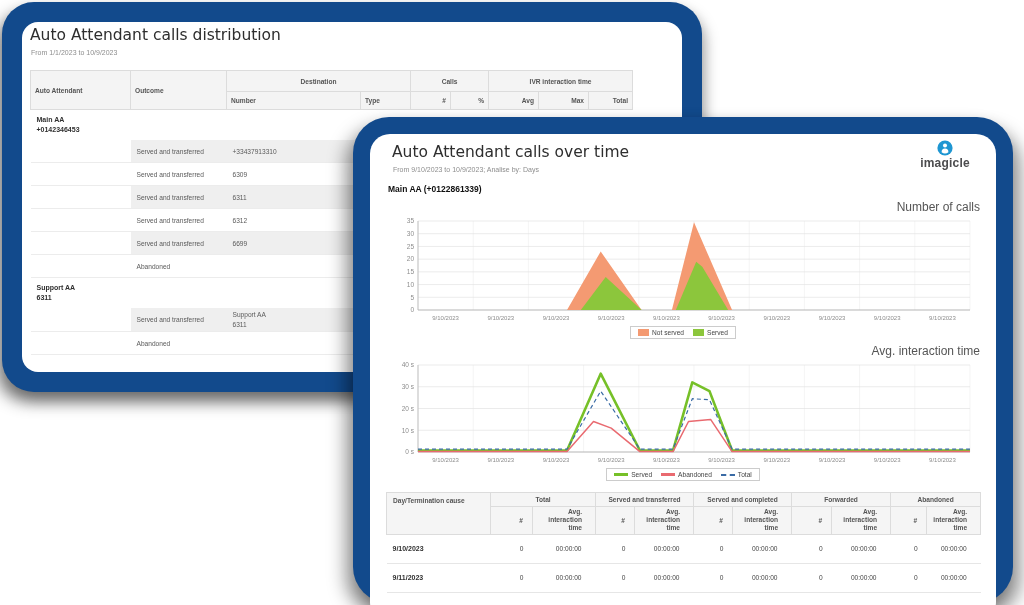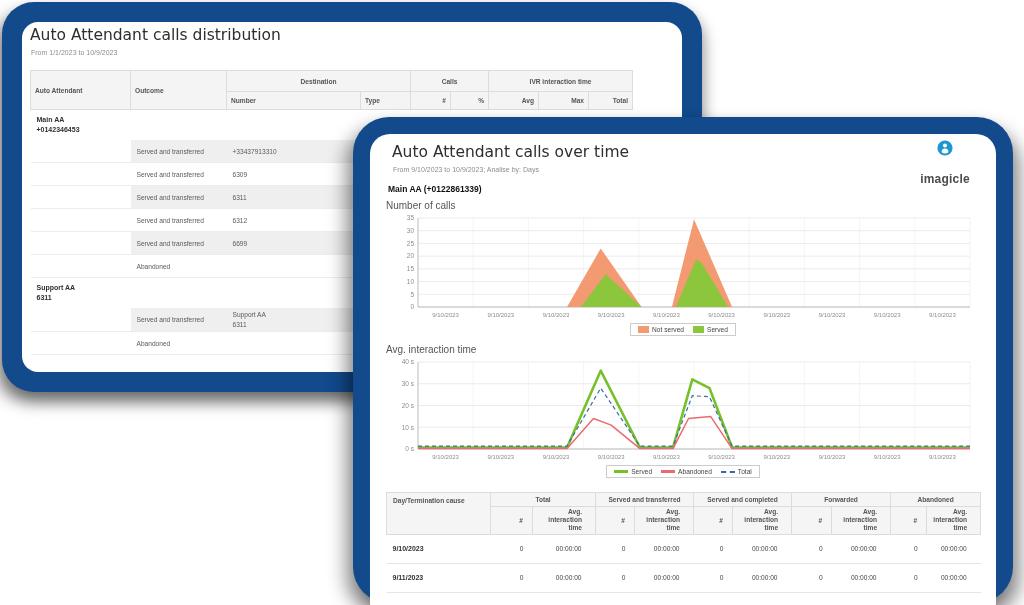--- a/index.html
+++ b/index.html
@@ -26,27 +26,27 @@
   .th-left{text-align:left;}.th-center{text-align:center;}.th-right{text-align:right;}
   #bw-table tbody td{border-bottom:1px solid #ececec;color:#5a5a5a;padding:2px 6px;height:18px;vertical-align:middle;}
   #bw-table tr.stripe td:not(.aa-col){background:#efefef;}
   #bw-table tr.group-row td{border-top:1px solid #cfcfcf;border-bottom:none;height:26px;}
   .grp-name,.grp-num{font-weight:bold;color:#2f2f2f;font-size:7px;line-height:1.5;}
   #bw-table td.aa-col{background:#fff;}
   .preline{white-space:pre-line;line-height:1.45;}
 
   
   .aa-label{position:absolute;left:18px;top:50px;font-size:8.5px;font-weight:bold;color:#101010;}
-  .logo{position:absolute;right:16px;top:6px;width:70px;display:flex;flex-direction:column;align-items:center;gap:16px;}
+  .logo{position:absolute;right:16px;top:6px;width:70px;display:flex;flex-direction:column;align-items:center;}
   .logo-text{font-size:12px;font-weight:bold;color:#4c4c4e;letter-spacing:.2px;}
 
   .chart-block{position:absolute;left:16px;width:594px;}
   #chart1-block{top:66px;}
   #chart2-block{top:210px;}
-  .chart-title{text-align:left;font-size:10px;color:#555;margin-bottom:2px;}
+  .chart-title{text-align:right;font-size:12px;color:#555;margin-bottom:2px;}
   svg{display:block;font-family:"Liberation Sans","DejaVu Sans",sans-serif;}
   .legend{display:flex;justify-content:center;margin-top:2px;}
   .legend-box{display:inline-flex;align-items:center;gap:9px;border:1px solid #ccc;background:#fff;padding:2px 7px;}
   .legend-item{display:inline-flex;align-items:center;gap:3px;font-size:6.6px;color:#444;}
 
   
   #fw-table{position:absolute;left:16px;top:358px;width:594px;border-collapse:collapse;table-layout:fixed;}
   #fw-table th,#fw-table td{font-size:6.6px;overflow:hidden;}
   #fw-table thead th{background:#f5f5f5;border:1px solid #dcdcdc;color:#555;font-weight:bold;padding:1px 5px;vertical-align:middle;}
   #fw-table thead tr.h1 th{height:11px;}

